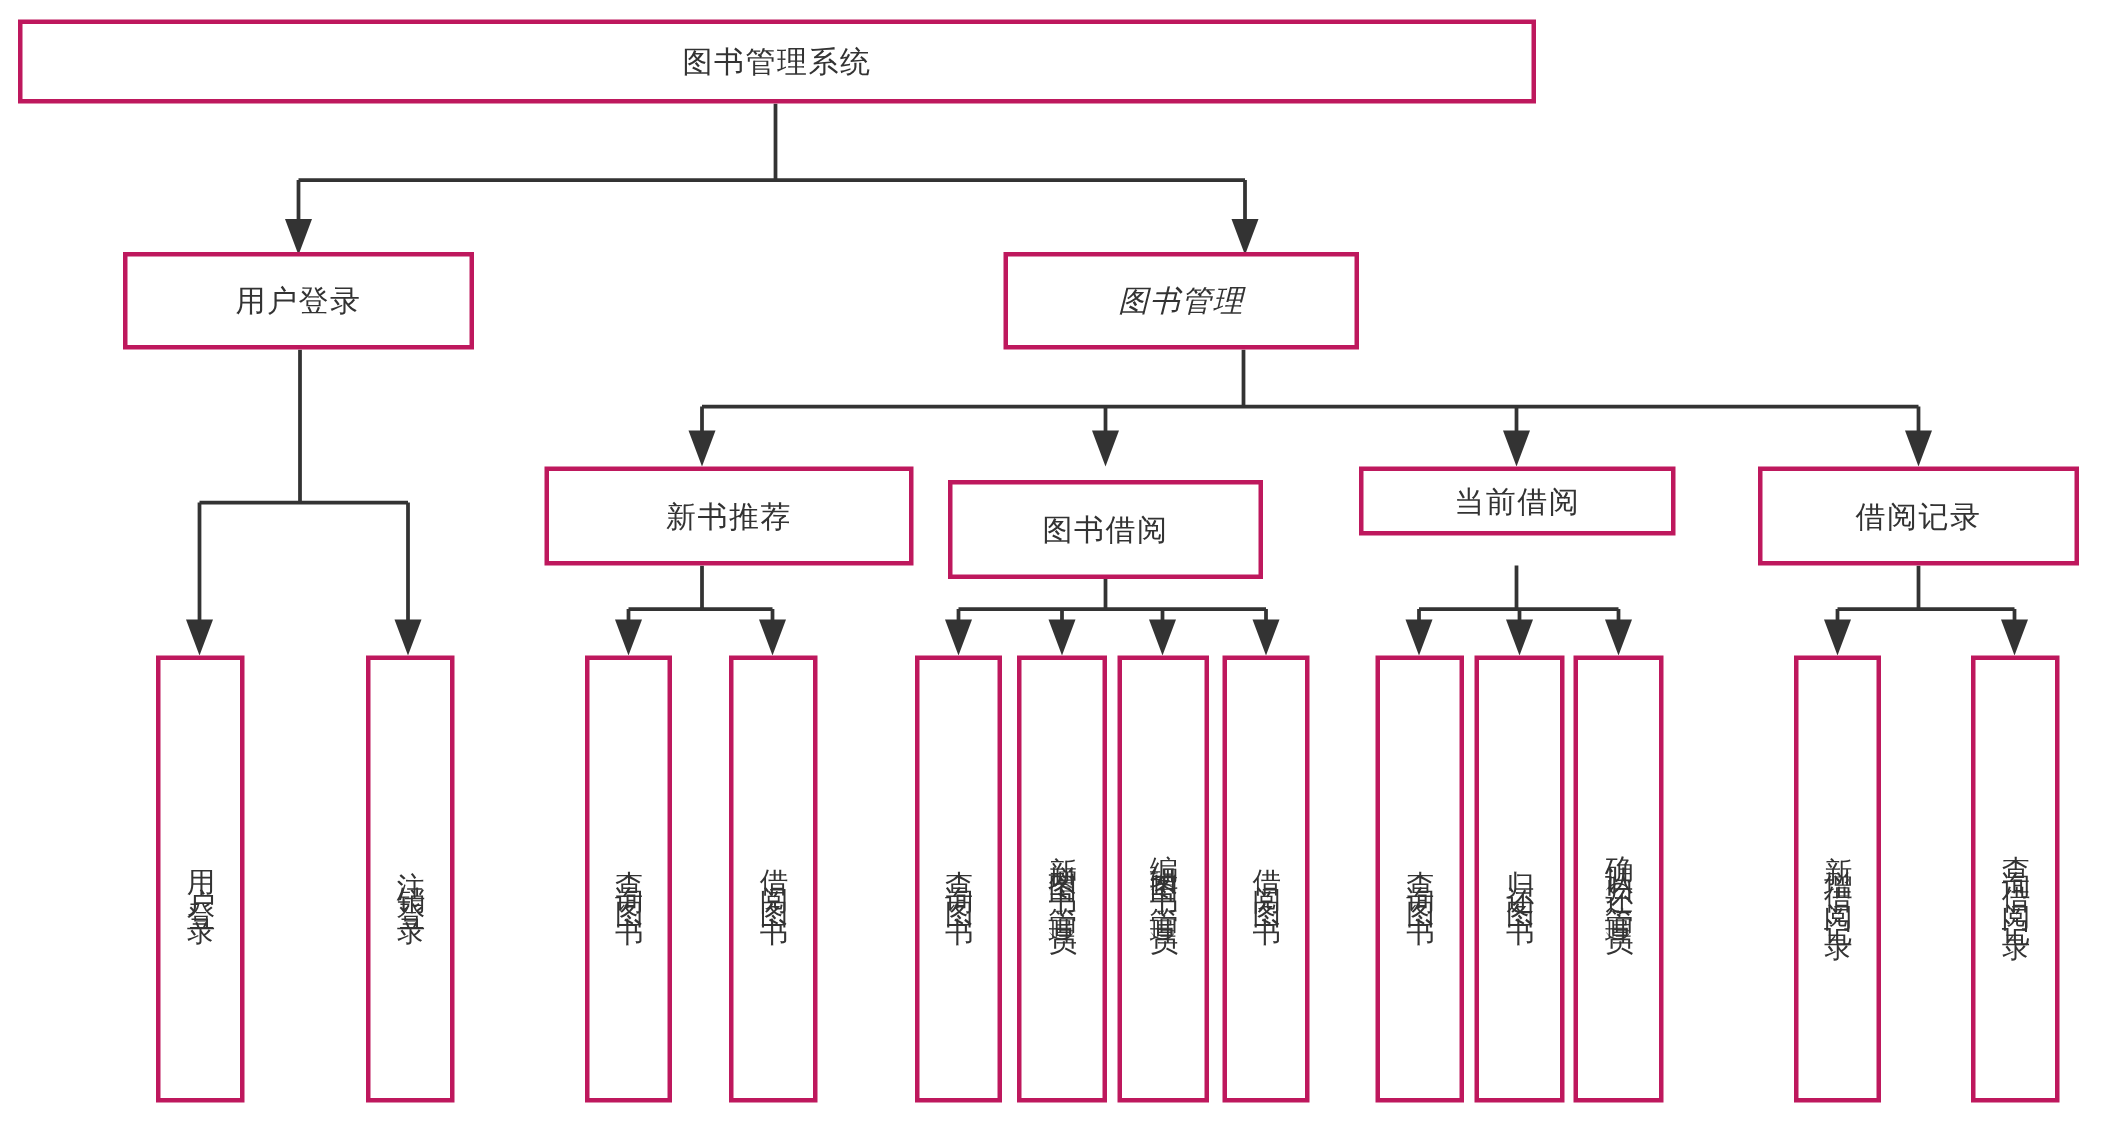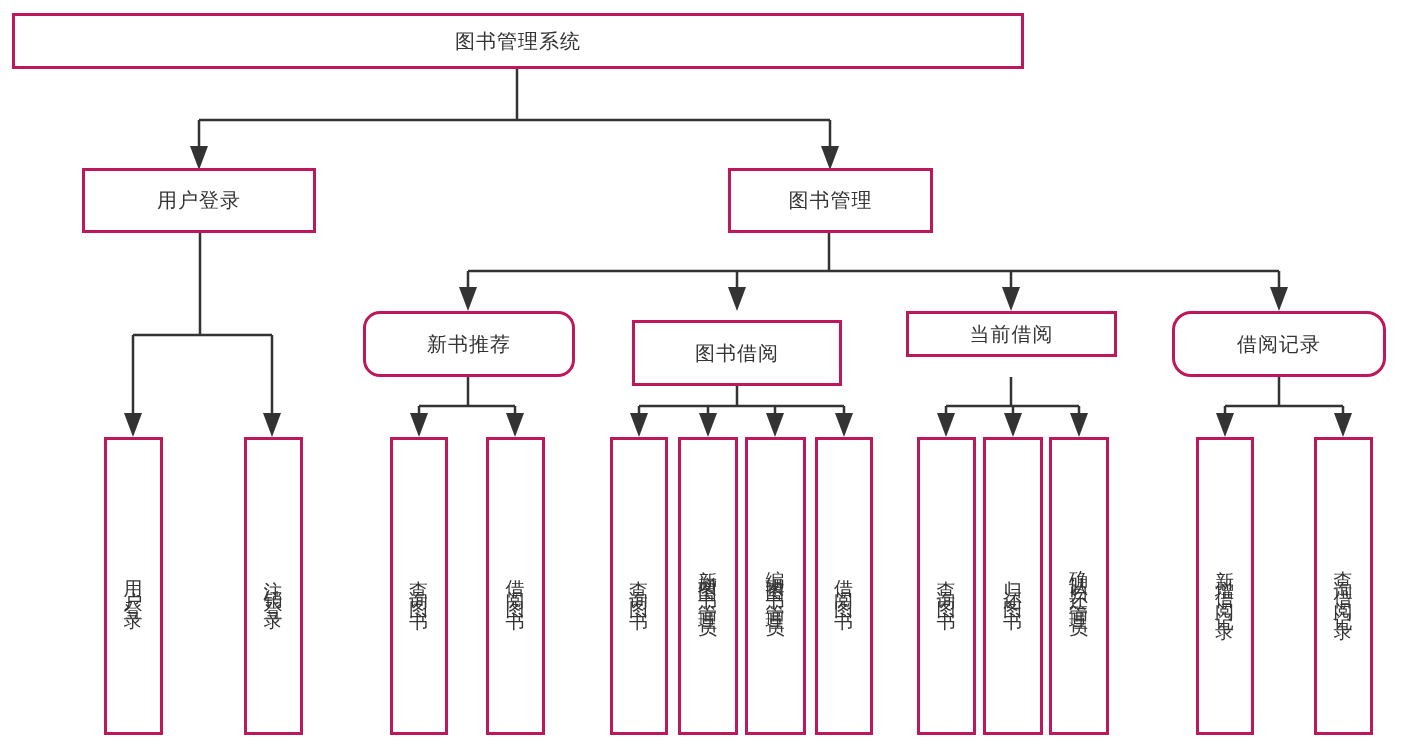--- a/index.html
+++ b/index.html
@@ -33,25 +33,25 @@
   .v-box .vtext {
     writing-mode: vertical-rl;
     text-orientation: mixed;
     letter-spacing: 0.55em;
     line-height: 1;
   }
   .v-box.long .vtext { letter-spacing: 0.36em; }
   
   .n-root   { left: 12px;  top: 13px;  width: 1012px; height: 56px; }
   .n-login  { left: 82px;  top: 168px; width: 234px;  height: 65px; }
-  .n-mgmt   { left: 728px; top: 168px; width: 205px;  height: 65px; }
-  .n-newrec { left: 363px; top: 311px; width: 212px;  height: 66px; border-radius: 17px; }
+  .n-mgmt   { left: 669px; top: 168px; width: 237px;  height: 65px; font-style: italic; }
+  .n-newrec { left: 363px; top: 311px; width: 246px;  height: 66px; }
   .n-borrow { left: 632px; top: 320px; width: 210px;  height: 66px; }
   .n-current{ left: 906px; top: 311px; width: 211px;  height: 46px; }
-  .n-records{ left: 1172px;top: 311px; width: 214px;  height: 66px; border-radius: 19px; }
+  .n-records{ left: 1172px;top: 311px; width: 214px;  height: 66px; }
   .lf       { top: 437px;  height: 298px; }
   .l1  { left: 104px;  width: 59px; }
   .l2  { left: 244px;  width: 59px; }
   .l3  { left: 390px;  width: 58px; }
   .l4  { left: 486px;  width: 59px; }
   .l5  { left: 610px;  width: 58px; }
   .l6  { left: 678px;  width: 60px; }
   .l7  { left: 745px;  width: 61px; }
   .l8  { left: 815px;  width: 58px; }
   .l9  { left: 917px;  width: 59px; }

